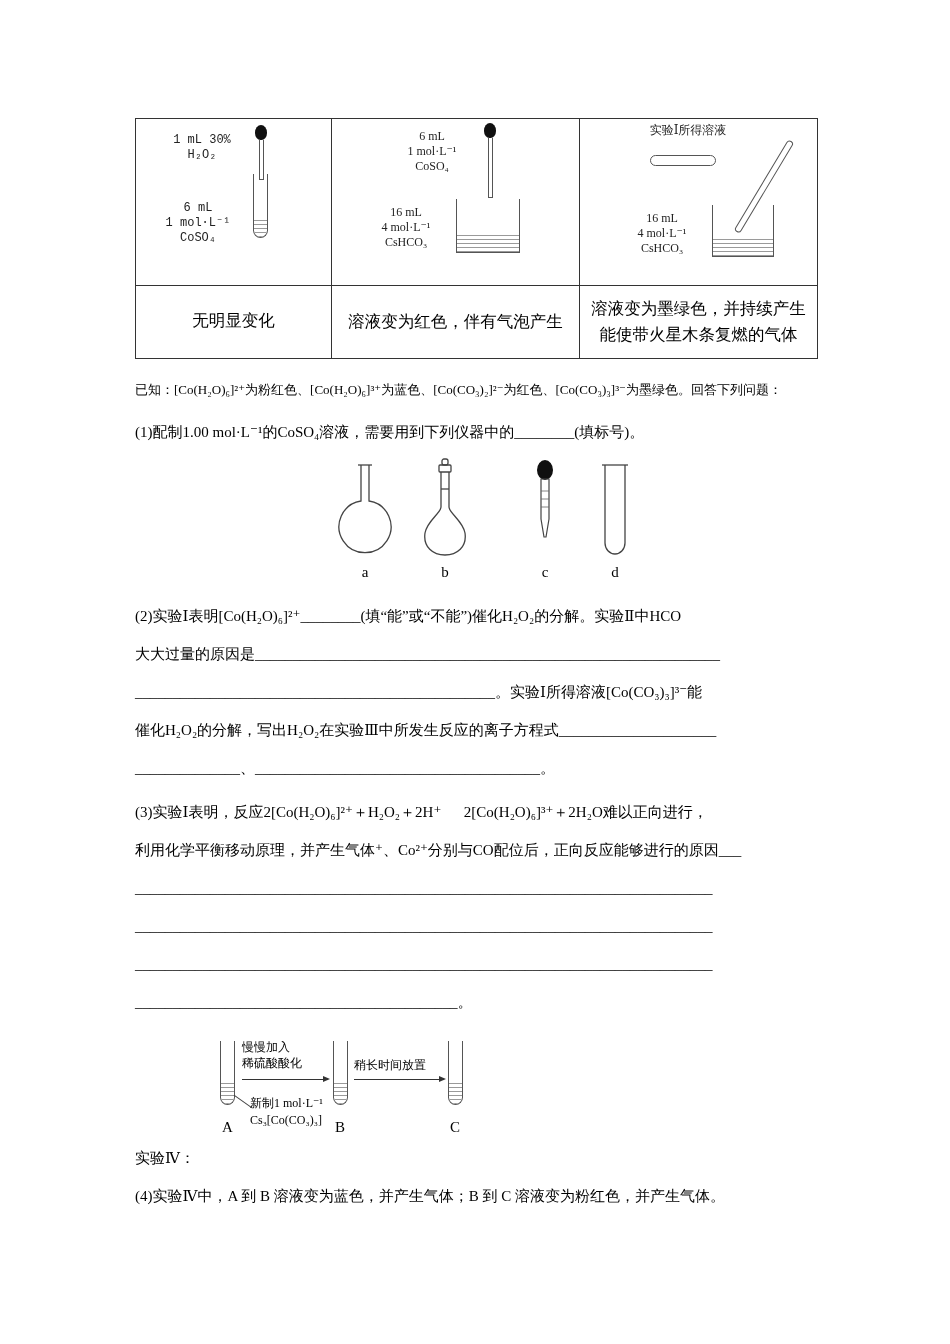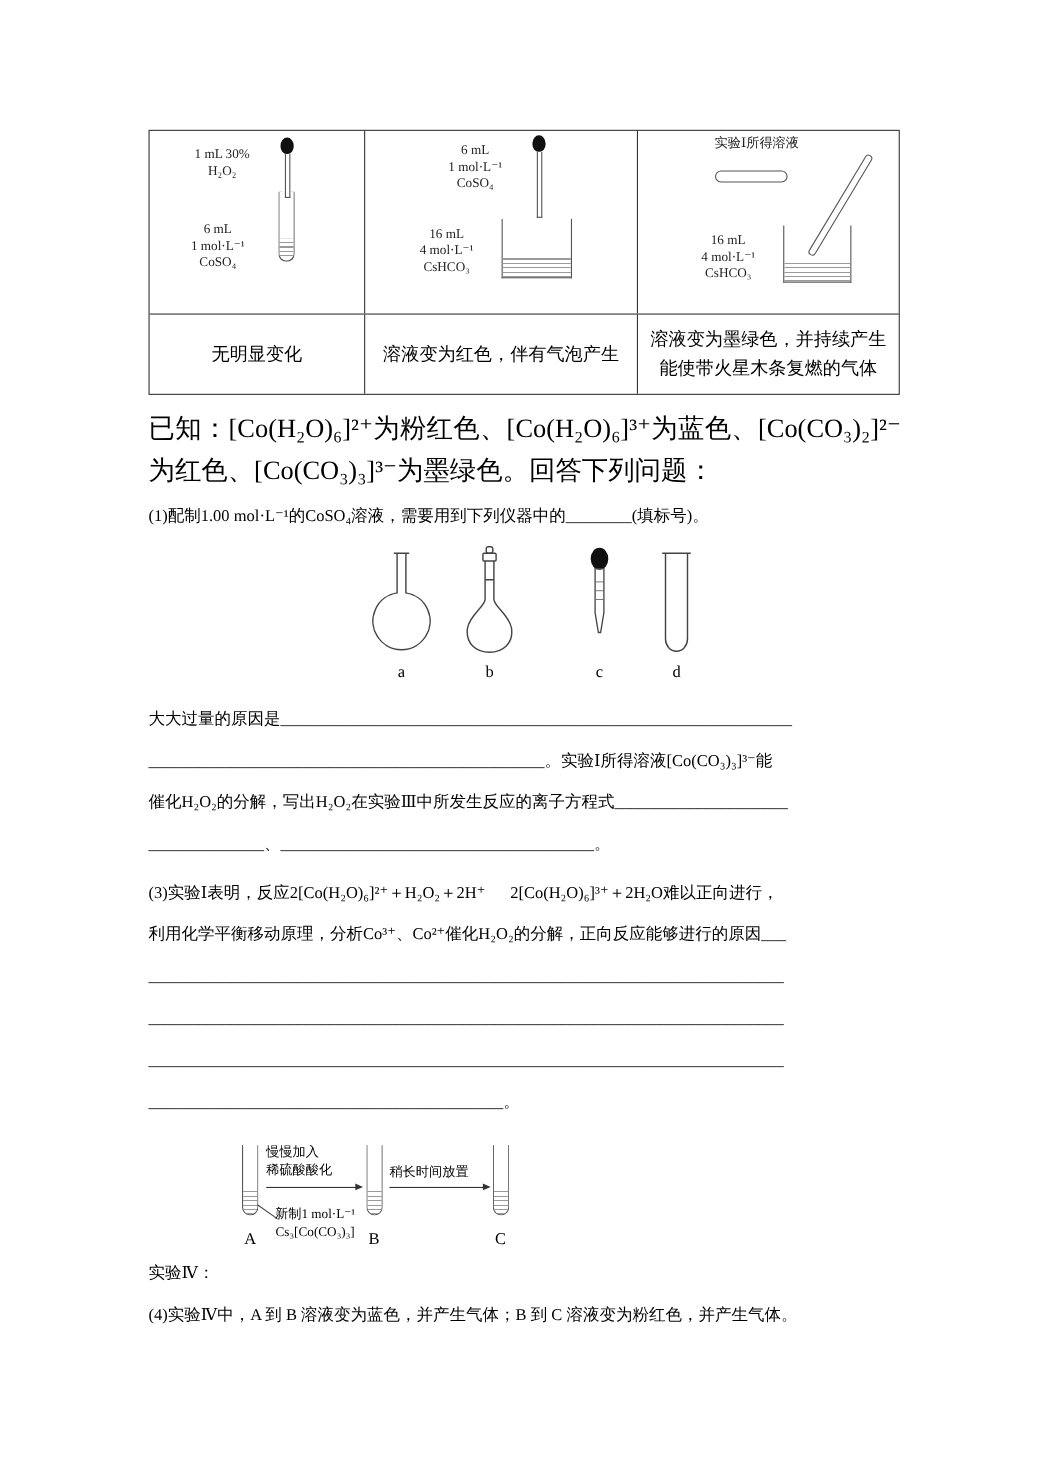--- a/index.html
+++ b/index.html
@@ -4,57 +4,57 @@
 <style>
   html,body{margin:0;padding:0;background:#fff;}
   body{width:950px;height:1344px;position:relative;color:#000;
        font-family:"Liberation Serif","DejaVu Serif",serif;overflow:hidden;}
   .content{position:absolute;left:135px;top:118px;width:684px;}
 
   
   .exp-table{width:681px;border:1.4px solid #333;}
   .trow{display:flex;}
   .cell{position:relative;box-sizing:border-box;}
-  .c1{width:195px;}
+  .c1{width:195px;font-family:Liberation Mono, monospace;}
   .c2{width:248px;border-left:1.2px solid #333;}
   .c3{width:238px;border-left:1.2px solid #333;}
   .diagrow .cell{height:166px;}
   .resrow{border-top:1.2px solid #333;}
   .resrow .cell{height:72px;display:flex;align-items:center;justify-content:center;
                 font-size:16.5px;text-align:center;line-height:26px;padding:0 6px;}
   .lbl{position:absolute;font-size:12px;line-height:15px;text-align:center;color:#222;}
   .dropper{position:absolute;display:flex;flex-direction:column;align-items:center;}
   .bulb{width:12px;height:15px;background:#101010;border-radius:50% 50% 46% 46%;}
   .dtube{width:5px;border:1px solid #555;border-top:none;box-sizing:border-box;}
   .ttube{position:absolute;width:15px;border:1.5px solid #555;border-top:none;
          border-radius:0 0 8px 8px;box-sizing:border-box;}
   .liq{position:absolute;left:0;right:0;bottom:0;
        background:repeating-linear-gradient(0deg,#9a9a9a 0 1px,transparent 1px 4px);
        border-radius:0 0 7px 7px;}
   .beaker{position:absolute;border:1.5px solid #555;border-top:none;box-sizing:border-box;}
   .htube{position:absolute;border:1.5px solid #555;border-radius:7px;box-sizing:border-box;}
   .rod{position:absolute;border:1.2px solid #555;border-radius:4px;box-sizing:border-box;}
 
   
-  .para{font-size:24px;line-height:38px;text-align:justify;}
+  .para{font-size:13px;line-height:38px;text-align:justify;}
   .line{font-size:15px;line-height:38px;white-space:pre;}
 
   
   .glassware{margin:6px 0 10px 185px;width:340px;height:128px;position:relative;}
   .glassware svg{position:absolute;left:0;top:0;}
 
   
   .exp4{position:relative;margin:16px 0 0 55px;width:430px;height:102px;font-size:12px;}
   .arrow{position:absolute;border-top:1.2px solid #333;height:0;}
   .arrow:after{content:"";position:absolute;right:-2px;top:-4px;
                border-left:7px solid #333;border-top:3.5px solid transparent;
                border-bottom:3.5px solid transparent;}
   .axlbl{position:absolute;text-align:left;line-height:16px;}
   .tletter{position:absolute;font-size:15px;}
-  .srclbl{position:absolute;line-height:17px;text-align:center;}
+  .srclbl{position:absolute;line-height:17px;text-align:left;}
   .pointer{position:absolute;width:22px;height:0;border-top:1px solid #444;
            transform:rotate(35deg);}
 </style>
 </head>
 <body>
 
 <div class="content">
 
   <div class="exp-table">
     <div class="trow diagrow">
@@ -164,29 +164,30 @@
       </g>
 
       <text x="45" y="120" text-anchor="middle" font-size="15" fill="#000">a</text>
       <text x="125" y="120" text-anchor="middle" font-size="15" fill="#000">b</text>
       <text x="225" y="120" text-anchor="middle" font-size="15" fill="#000">c</text>
       <text x="295" y="120" text-anchor="middle" font-size="15" fill="#000">d</text>
     </svg>
   </div>
 
   <div style="margin-top:12px">
+    <div class="line">(2)实验Ⅰ表明[Co(H₂O)₆]²⁺________(填“能”或“不能”)催化H₂O₂的分解。实验Ⅱ中HCO</div>
     <div class="line">大大过量的原因是______________________________________________________________</div>
     <div class="line">________________________________________________。实验Ⅰ所得溶液[Co(CO₃)₃]³⁻能</div>
     <div class="line">催化H₂O₂的分解，写出H₂O₂在实验Ⅲ中所发生反应的离子方程式_____________________</div>
     <div class="line">______________、______________________________________。</div>
   </div>
 
   <div style="margin-top:6px">
     <div class="line">(3)实验Ⅰ表明，反应2[Co(H₂O)₆]²⁺＋H₂O₂＋2H⁺      2[Co(H₂O)₆]³⁺＋2H₂O难以正向进行，</div>
-    <div class="line">利用化学平衡移动原理，分析Co³⁺、Co²⁺催化H₂O₂的分解，正向反应能够进行的原因___</div>
+    <div class="line">利用化学平衡移动原理，并产生气体⁺、Co²⁺分别与CO配位后，正向反应能够进行的原因___</div>
     <div class="line">_____________________________________________________________________________</div>
     <div class="line">_____________________________________________________________________________</div>
     <div class="line">_____________________________________________________________________________</div>
     <div class="line">___________________________________________。</div>
   </div>
 
   <div class="exp4">
 
     <div class="ttube" style="left:30px;top:4px;height:64px">
       <div class="liq" style="height:22px"></div>

